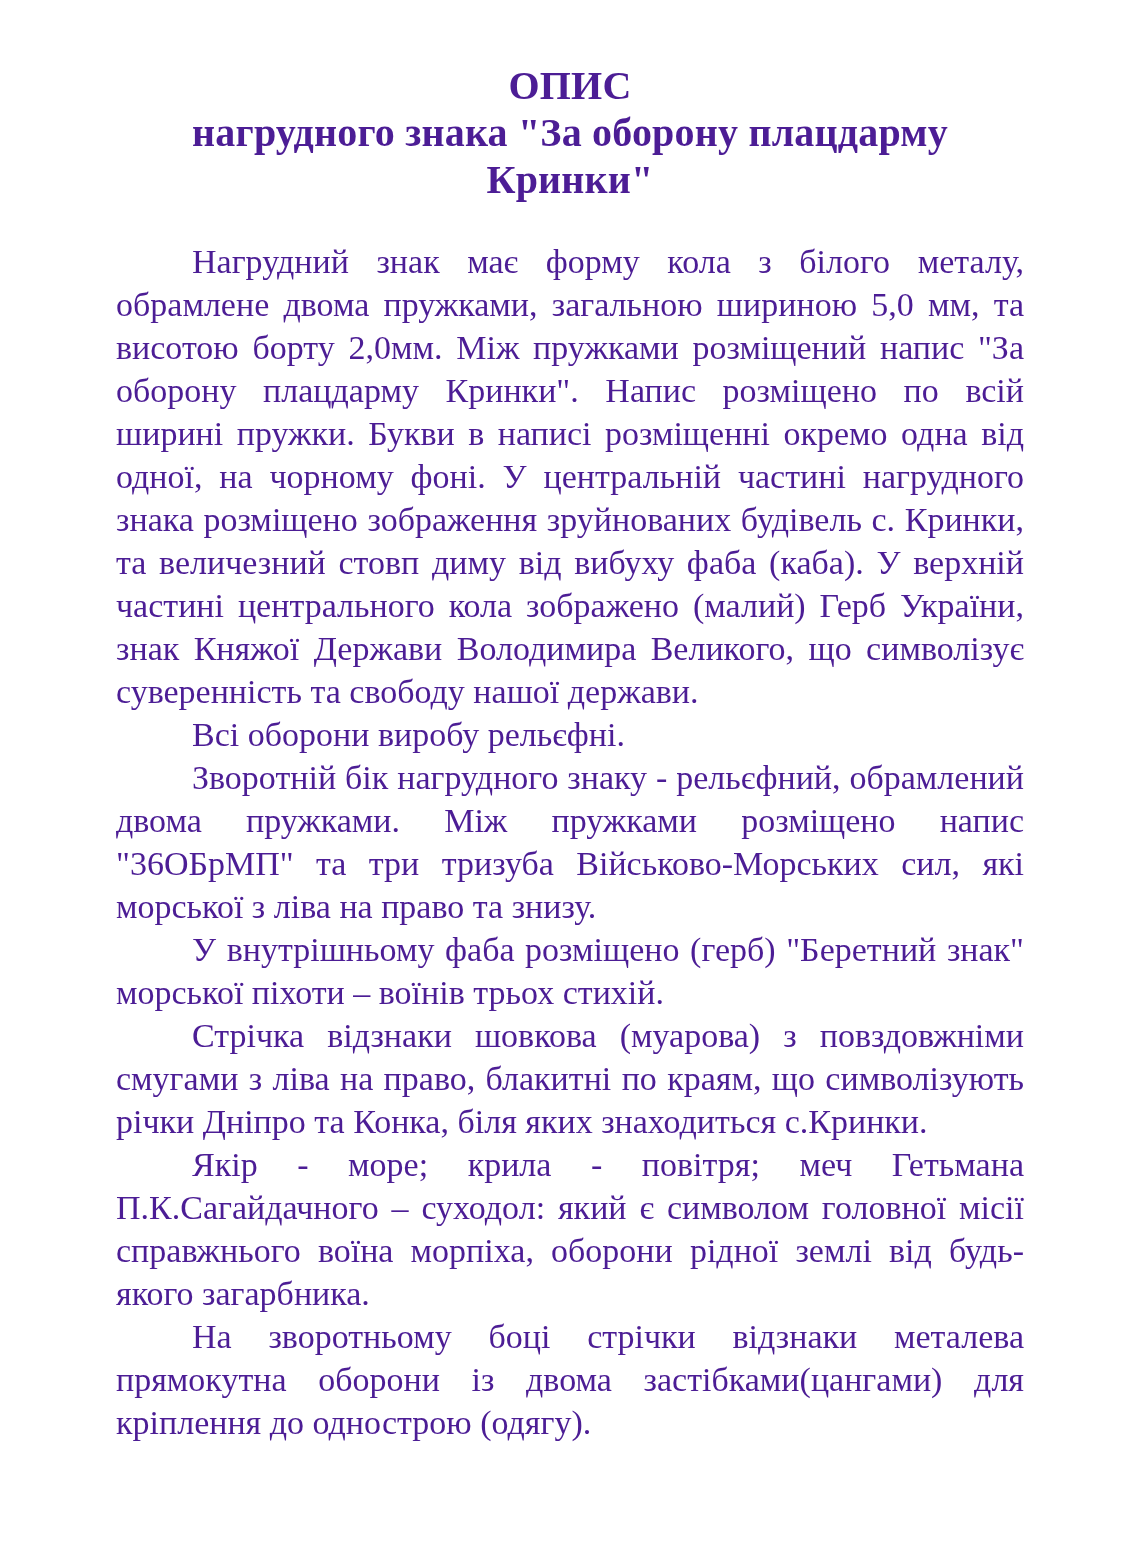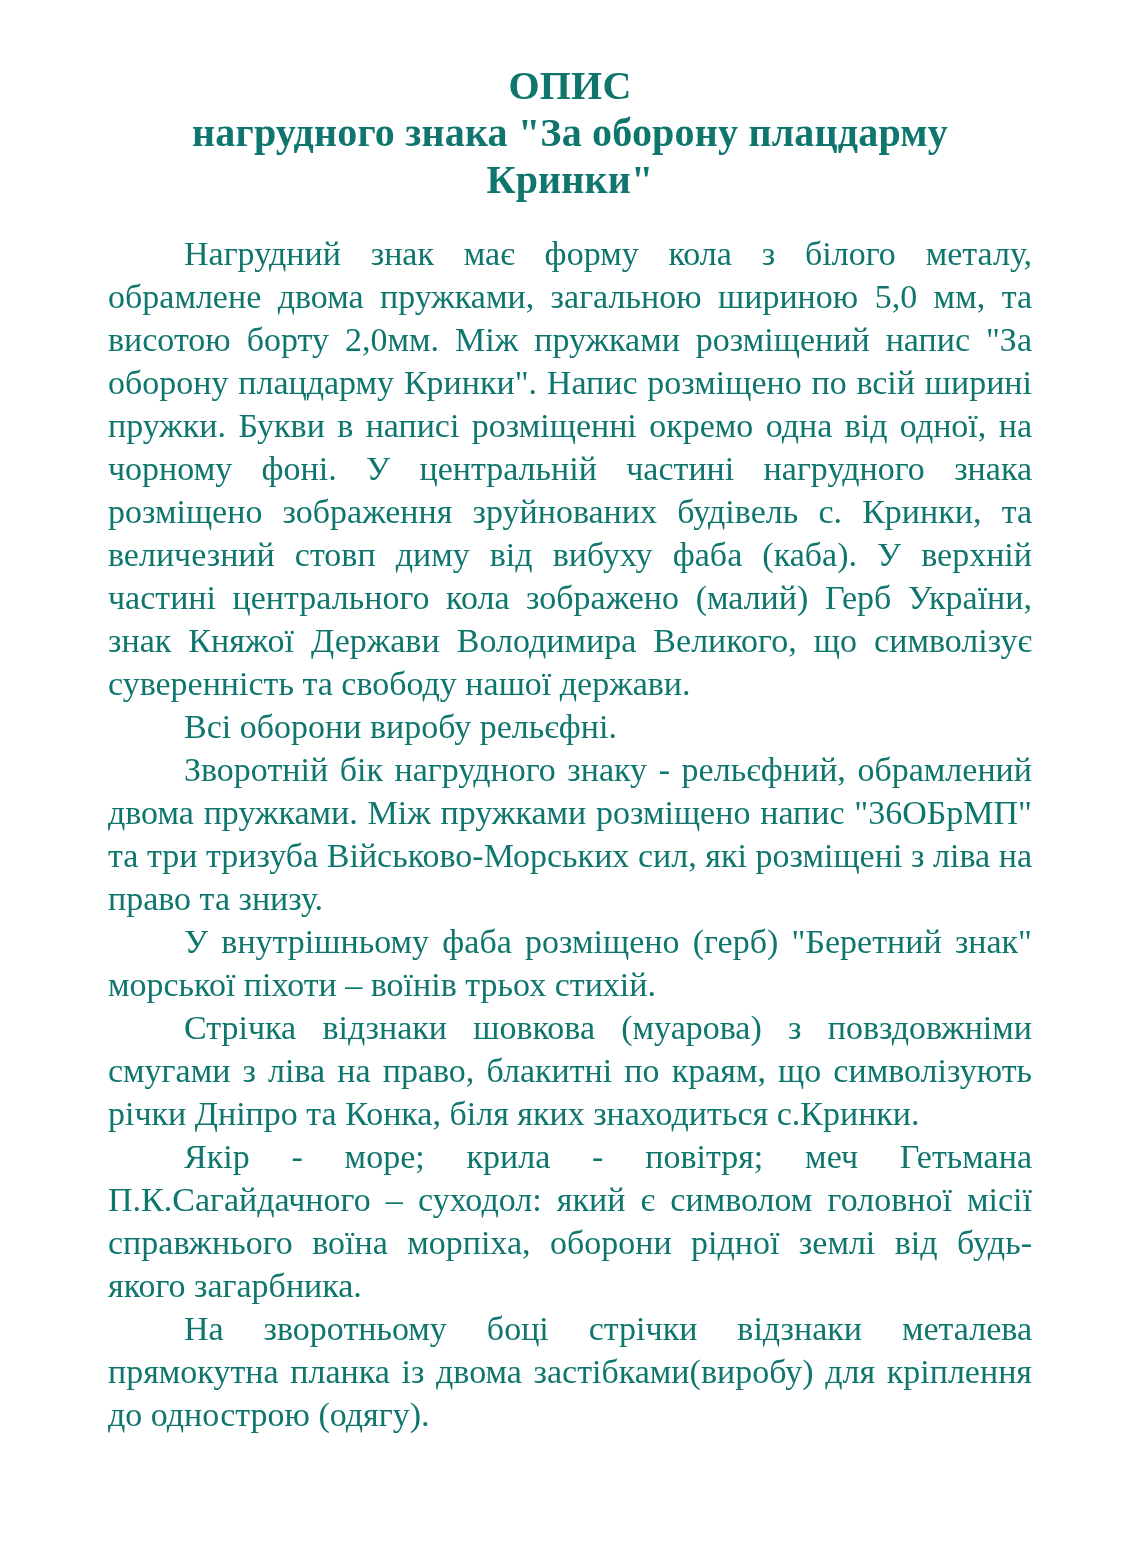--- a/index.html
+++ b/index.html
@@ -9,42 +9,42 @@
     background: #ffffff;
   }
   .page {
     position: relative;
     width: 1097px;
     height: 1541px;
     background: #ffffff;
     overflow: hidden;
     box-sizing: border-box;
     font-family: "Liberation Serif", "DejaVu Serif", serif;
-    color: #0f766e;
+    color: #4c1d95;
   }
   .content {
     position: absolute;
     left: 100px;
     top: 0;
     width: 940px;
   }
   .doc-title {
     margin: 0;
     padding-top: 62px;
     text-align: center;
     font-weight: bold;
     font-size: 40px;
     line-height: 47px;
     letter-spacing: 0.2px;
   }
   .doc-title .title-line {
     display: block;
   }
   .body-text {
-    margin: 8px;
+    margin: 16px;
     padding-top: 21px;
   }
   .para {
     margin: 0;
     text-align: justify;
     text-justify: inter-word;
     text-indent: 76px;
     font-size: 34px;
     line-height: 43px;
     hyphens: none;
@@ -58,21 +58,21 @@
 
     <h1 class="doc-title">
       <span class="title-line">ОПИС</span>
       <span class="title-line">нагрудного знака "За оборону плацдарму</span>
       <span class="title-line">Кринки"</span>
     </h1>
 
     <div class="body-text">
       <p class="para">Нагрудний знак має форму кола з білого металу, обрамлене двома пружками, загальною шириною 5,0 мм, та висотою борту 2,0мм. Між пружками розміщений напис "За оборону плацдарму Кринки". Напис розміщено по всій ширині пружки. Букви в написі розміщенні окремо одна від одної, на чорному фоні. У центральній частині нагрудного знака розміщено зображення зруйнованих будівель с. Кринки, та величезний стовп диму від вибуху фаба (каба). У верхній частині центрального кола зображено (малий) Герб України, знак Княжої Держави Володимира Великого, що символізує суверенність та свободу нашої держави.</p>
       <p class="para">Всі оборони виробу рельєфні.</p>
-      <p class="para">Зворотній бік нагрудного знаку - рельєфний, обрамлений двома пружками. Між пружками розміщено напис "36ОБрМП" та три тризуба Військово-Морських сил, які розміщені з ліва на право та знизу.</p>
+      <p class="para">Зворотній бік нагрудного знаку - рельєфний, обрамлений двома пружками. Між пружками розміщено напис "36ОБрМП" та три тризуба Військово-Морських сил, які морської з ліва на право та знизу.</p>
       <p class="para">У внутрішньому фаба розміщено (герб) "Беретний знак" морської піхоти – воїнів трьох стихій.</p>
       <p class="para">Стрічка відзнаки шовкова (муарова) з повздовжніми смугами з ліва на право, блакитні по краям, що символізують річки Дніпро та Конка, біля яких знаходиться с.Кринки.</p>
       <p class="para">Якір - море; крила - повітря; меч Гетьмана П.К.Сагайдачного – суходол: який є символом головної місії справжнього воїна морпіха, оборони рідної землі від будь-якого загарбника.</p>
-      <p class="para">На зворотньому боці стрічки відзнаки металева прямокутна планка із двома застібками(виробу) для кріплення до однострою (одягу).</p>
+      <p class="para">На зворотньому боці стрічки відзнаки металева прямокутна оборони із двома застібками(цангами) для кріплення до однострою (одягу).</p>
     </div>
 
   </div>
 </div>
 
 </body></html>

